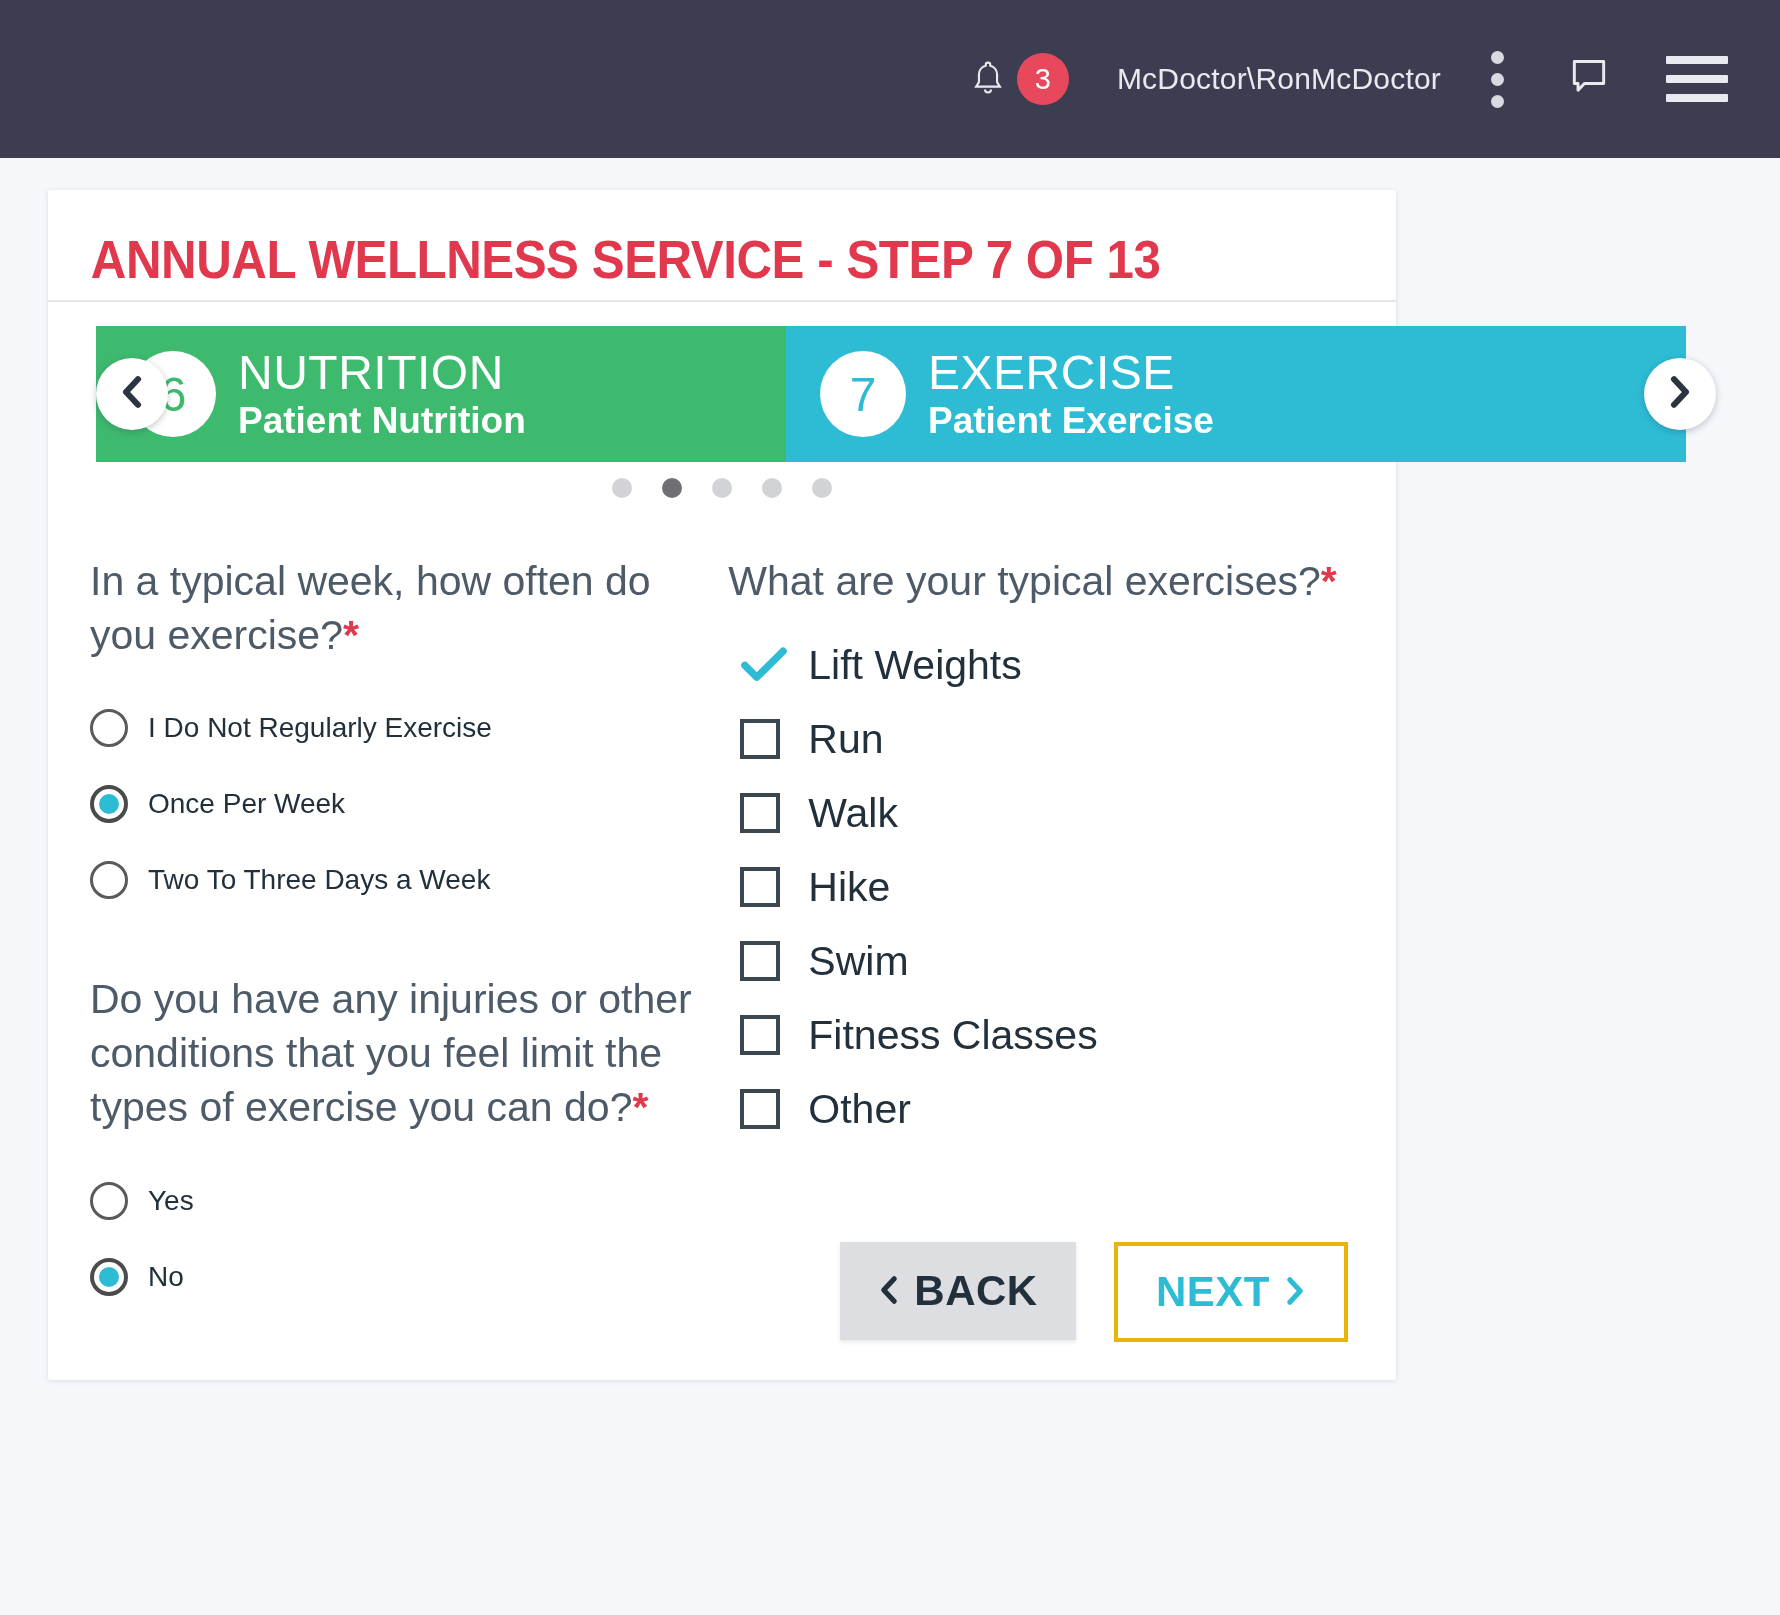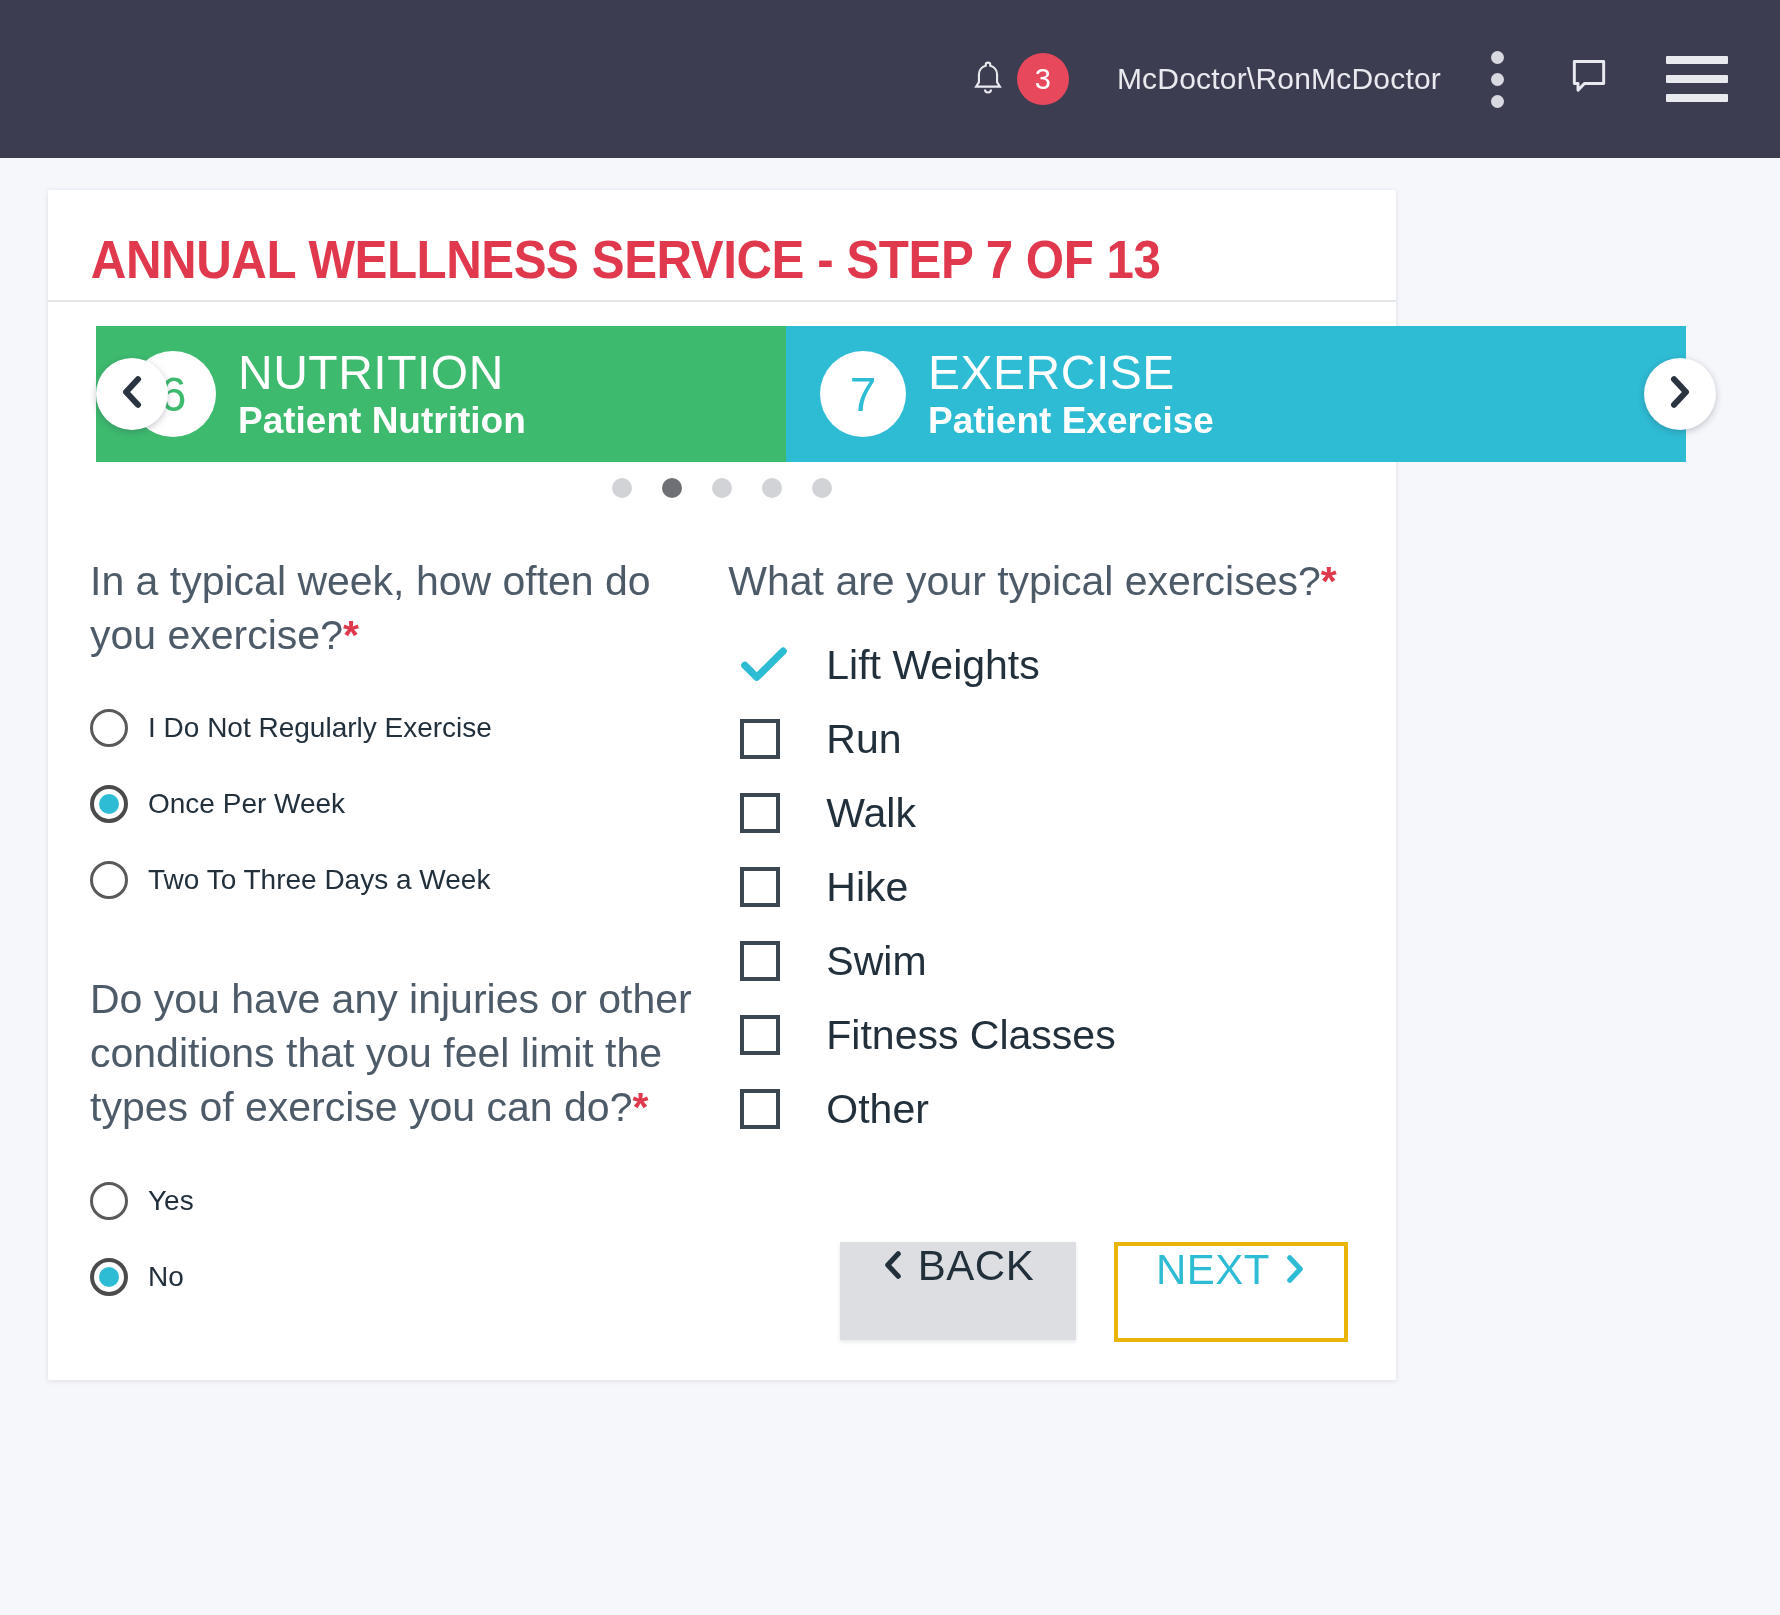--- a/index.html
+++ b/index.html
@@ -241,21 +241,20 @@
     white-space: nowrap;
   }
 
   .q-block-2 { margin-top: 54px; }
 
   .check-row {
     display: flex;
     align-items: center;
     height: 74px;
     cursor: pointer;
-    gap: 18px;
   }
   .checkbox {
     width: 40px; height: 40px;
     border: 4px solid #3a4650;
     margin-right: 28px;
     flex: 0 0 auto;
     background: #fff;
   }
   .check-mark {
     width: 48px; height: 40px;
@@ -272,26 +271,27 @@
   .btn-row {
     position: absolute;
     right: 48px;
     top: 1052px;
     display: flex;
     align-items: flex-start;
     gap: 38px;
   }
   .btn {
     display: flex;
-    align-items: flex-start;
+    align-items: center;
     justify-content: center;
     gap: 14px;
     font-size: 42px;
     cursor: pointer;
     letter-spacing: .5px;
+    font-weight: bold;
   }
   .btn-back {
     background: #dcdee1;
     color: #22303c;
     width: 236px;
     height: 98px;
     box-shadow: 0 2px 4px rgba(60,64,90,.12);
   }
   .btn-next {
     background: #ffffff;

